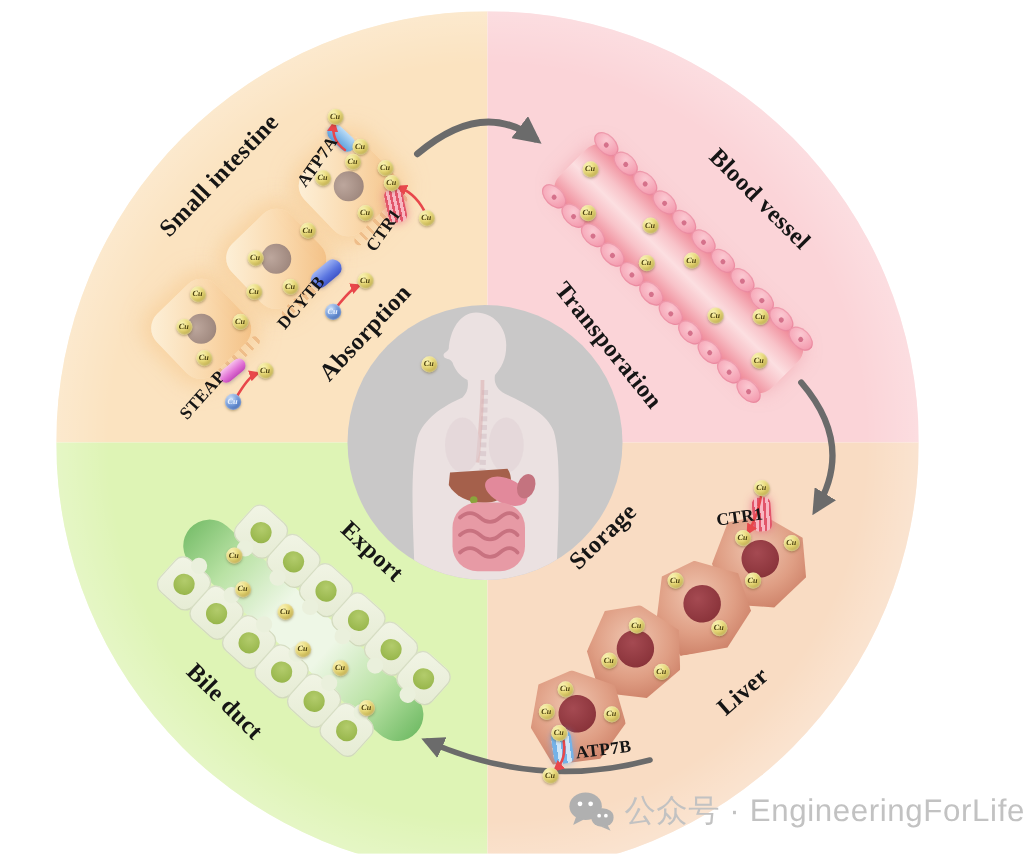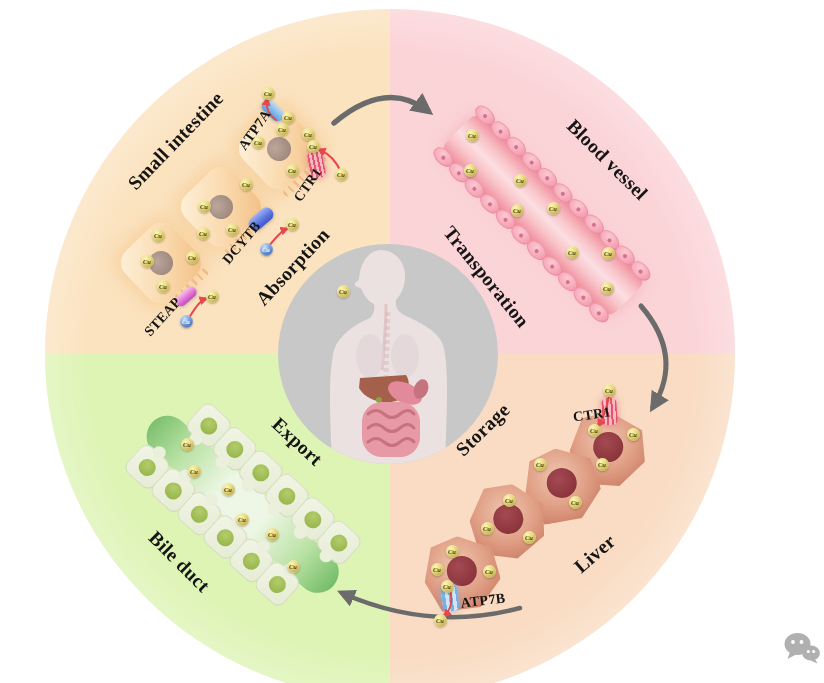--- a/index.html
+++ b/index.html
@@ -317,15 +317,16 @@
         <ellipse cx="27" cy="21" rx="9" ry="7.5"></ellipse>
         <polygon points="31,27 33.5,31.5 26.5,28.5"></polygon>
       </g>
       <g fill="#ffffff">
         <circle cx="9" cy="10" r="1.9"></circle>
           <circle cx="17.5" cy="10" r="1.9"></circle>
         <circle cx="24.3" cy="19.5" r="1.5"></circle>
           <circle cx="29.7" cy="19.5" r="1.5"></circle>
       </g>
     </svg>
+    <span>公众号 · EngineeringForLife</span>
   </div>
 
 </div>
 
 </body></html>

